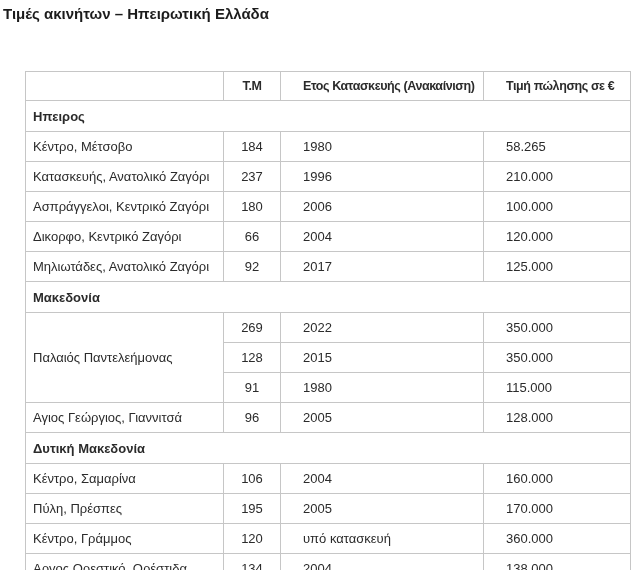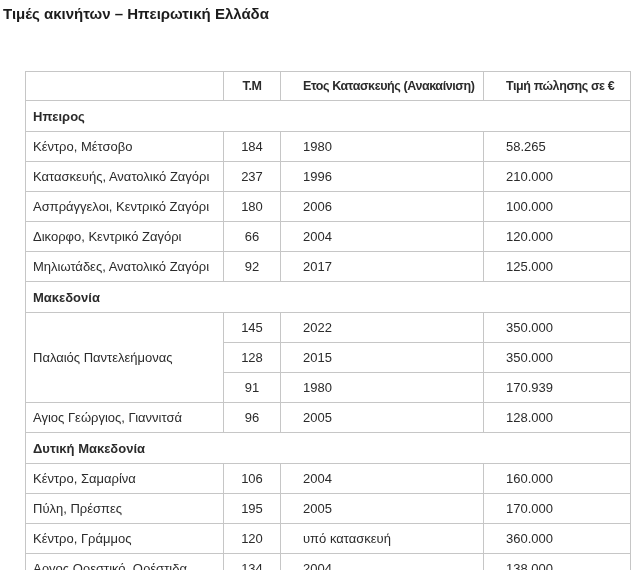--- a/index.html
+++ b/index.html
@@ -103,33 +103,33 @@
       <td class="sqm">92</td>
       <td class="year">2017</td>
       <td class="price">125.000</td>
     </tr>
 
     <tr class="section-row">
       <td class="loc" colspan="4">Μακεδονία</td>
     </tr>
     <tr>
       <td class="loc merged" rowspan="3">Παλαιός Παντελεήμονας</td>
-      <td class="sqm">145</td>
+      <td class="sqm">269</td>
       <td class="year">2022</td>
       <td class="price">350.000</td>
     </tr>
     <tr>
       <td class="sqm">128</td>
       <td class="year">2015</td>
       <td class="price">350.000</td>
     </tr>
     <tr>
       <td class="sqm">91</td>
       <td class="year">1980</td>
-      <td class="price">170.939</td>
+      <td class="price">115.000</td>
     </tr>
     <tr>
       <td class="loc">Αγιος Γεώργιος, Γιαννιτσά</td>
       <td class="sqm">96</td>
       <td class="year">2005</td>
       <td class="price">128.000</td>
     </tr>
 
     <tr class="section-row">
       <td class="loc" colspan="4">Δυτική Μακεδονία</td>

